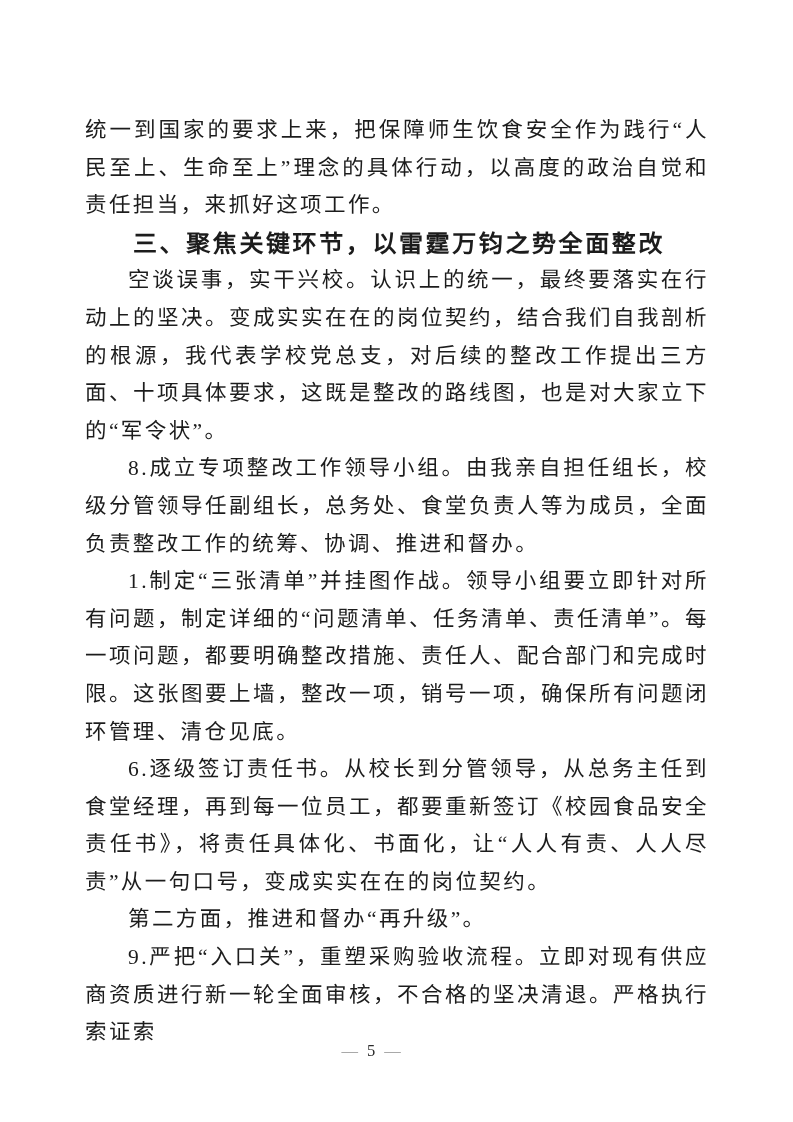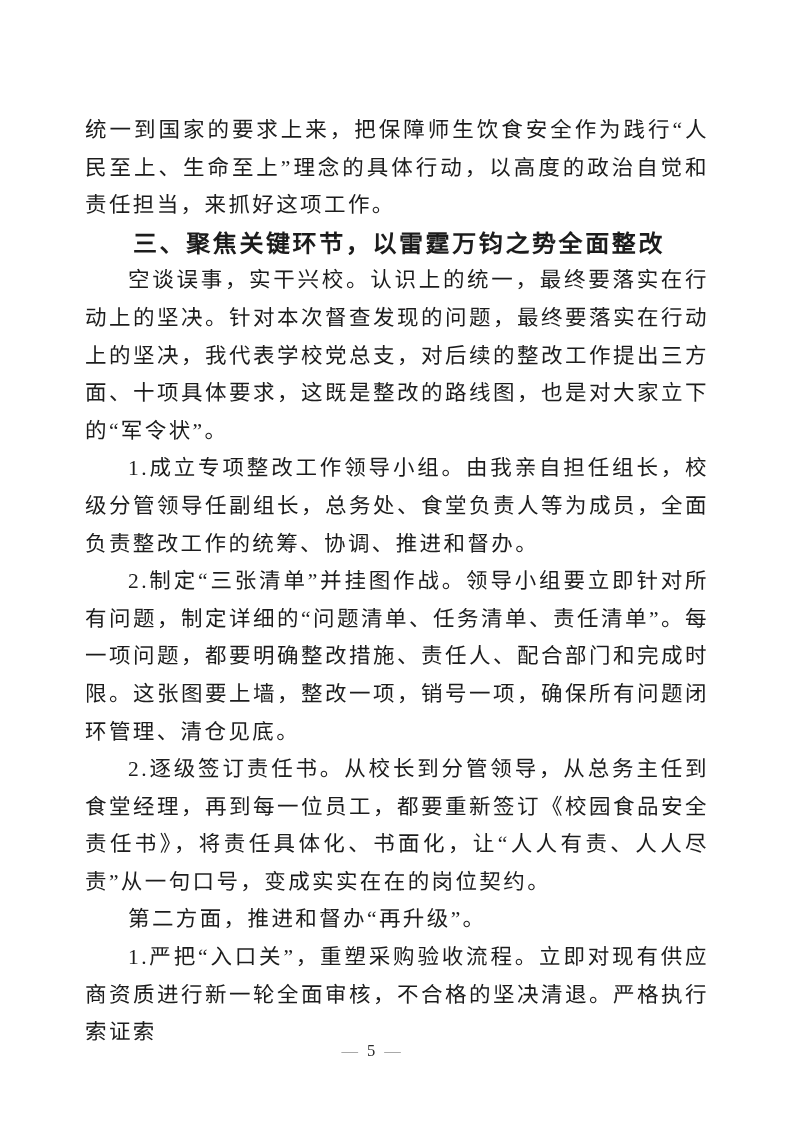--- a/index.html
+++ b/index.html
@@ -67,31 +67,31 @@
 </head>
 <body>
 
 <div class="page">
 
   <div class="doc-body">
     <p class="para-continuation">统一到国家的要求上来，把保障师生饮食安全作为践行“人民至上、生命至上”理念的具体行动，以高度的政治自觉和责任担当，来抓好这项工作。</p>
 
     <h3 class="section-heading">三、聚焦关键环节，以雷霆万钧之势全面整改</h3>
 
-    <p class="para-indent">空谈误事，实干兴校。认识上的统一，最终要落实在行动上的坚决。针对本次督查发现的问题，最终要落实在行动上的坚决，我代表学校党总支，对后续的整改工作提出三方面、十项具体要求，这既是整改的路线图，也是对大家立下的“军令状”。</p>
+    <p class="para-indent">空谈误事，实干兴校。认识上的统一，最终要落实在行动上的坚决。变成实实在在的岗位契约，结合我们自我剖析的根源，我代表学校党总支，对后续的整改工作提出三方面、十项具体要求，这既是整改的路线图，也是对大家立下的“军令状”。</p>
 
 
-    <p class="para-indent">1.成立专项整改工作领导小组。由我亲自担任组长，校级分管领导任副组长，总务处、食堂负责人等为成员，全面负责整改工作的统筹、协调、推进和督办。</p>
+    <p class="para-indent">8.成立专项整改工作领导小组。由我亲自担任组长，校级分管领导任副组长，总务处、食堂负责人等为成员，全面负责整改工作的统筹、协调、推进和督办。</p>
 
-    <p class="para-indent">2.制定“三张清单”并挂图作战。领导小组要立即针对所有问题，制定详细的“问题清单、任务清单、责任清单”。每一项问题，都要明确整改措施、责任人、配合部门和完成时限。这张图要上墙，整改一项，销号一项，确保所有问题闭环管理、清仓见底。</p>
+    <p class="para-indent">1.制定“三张清单”并挂图作战。领导小组要立即针对所有问题，制定详细的“问题清单、任务清单、责任清单”。每一项问题，都要明确整改措施、责任人、配合部门和完成时限。这张图要上墙，整改一项，销号一项，确保所有问题闭环管理、清仓见底。</p>
 
-    <p class="para-indent">2.逐级签订责任书。从校长到分管领导，从总务主任到食堂经理，再到每一位员工，都要重新签订《校园食品安全责任书》，将责任具体化、书面化，让“人人有责、人人尽责”从一句口号，变成实实在在的岗位契约。</p>
+    <p class="para-indent">6.逐级签订责任书。从校长到分管领导，从总务主任到食堂经理，再到每一位员工，都要重新签订《校园食品安全责任书》，将责任具体化、书面化，让“人人有责、人人尽责”从一句口号，变成实实在在的岗位契约。</p>
 
     <p class="para-indent">第二方面，推进和督办“再升级”。</p>
 
-    <p class="para-indent">1.严把“入口关”，重塑采购验收流程。立即对现有供应商资质进行新一轮全面审核，不合格的坚决清退。严格执行索证索</p>
+    <p class="para-indent">9.严把“入口关”，重塑采购验收流程。立即对现有供应商资质进行新一轮全面审核，不合格的坚决清退。严格执行索证索</p>
   </div>
 
   <div class="page-footer">
     <span class="dash">—</span><span class="num">5</span><span class="dash">—</span>
   </div>
 
 </div>
 
 </body></html>

